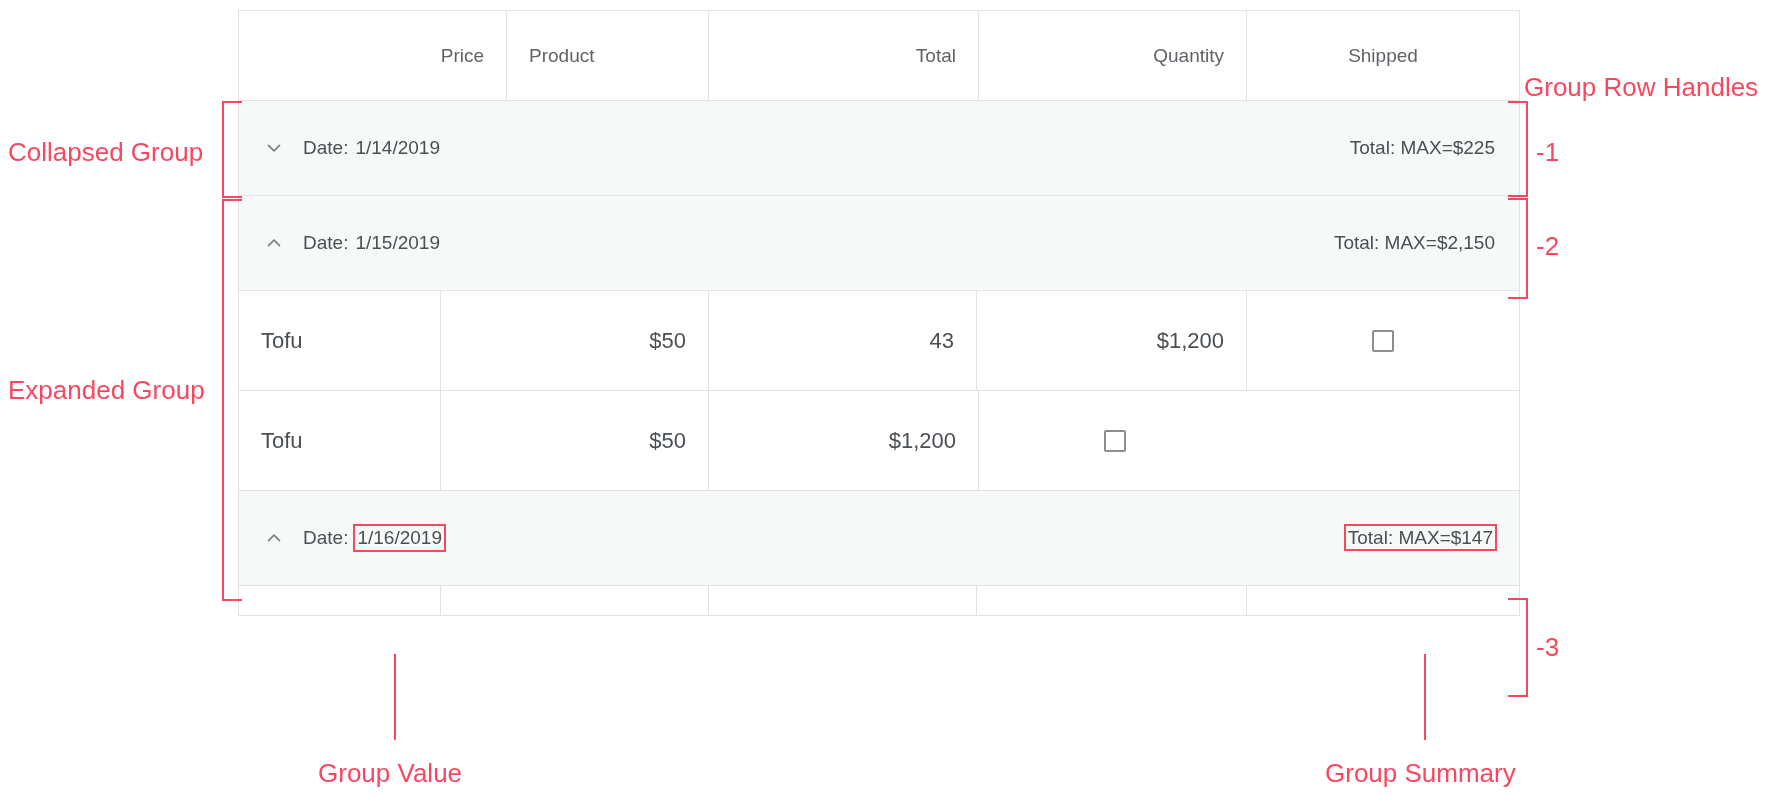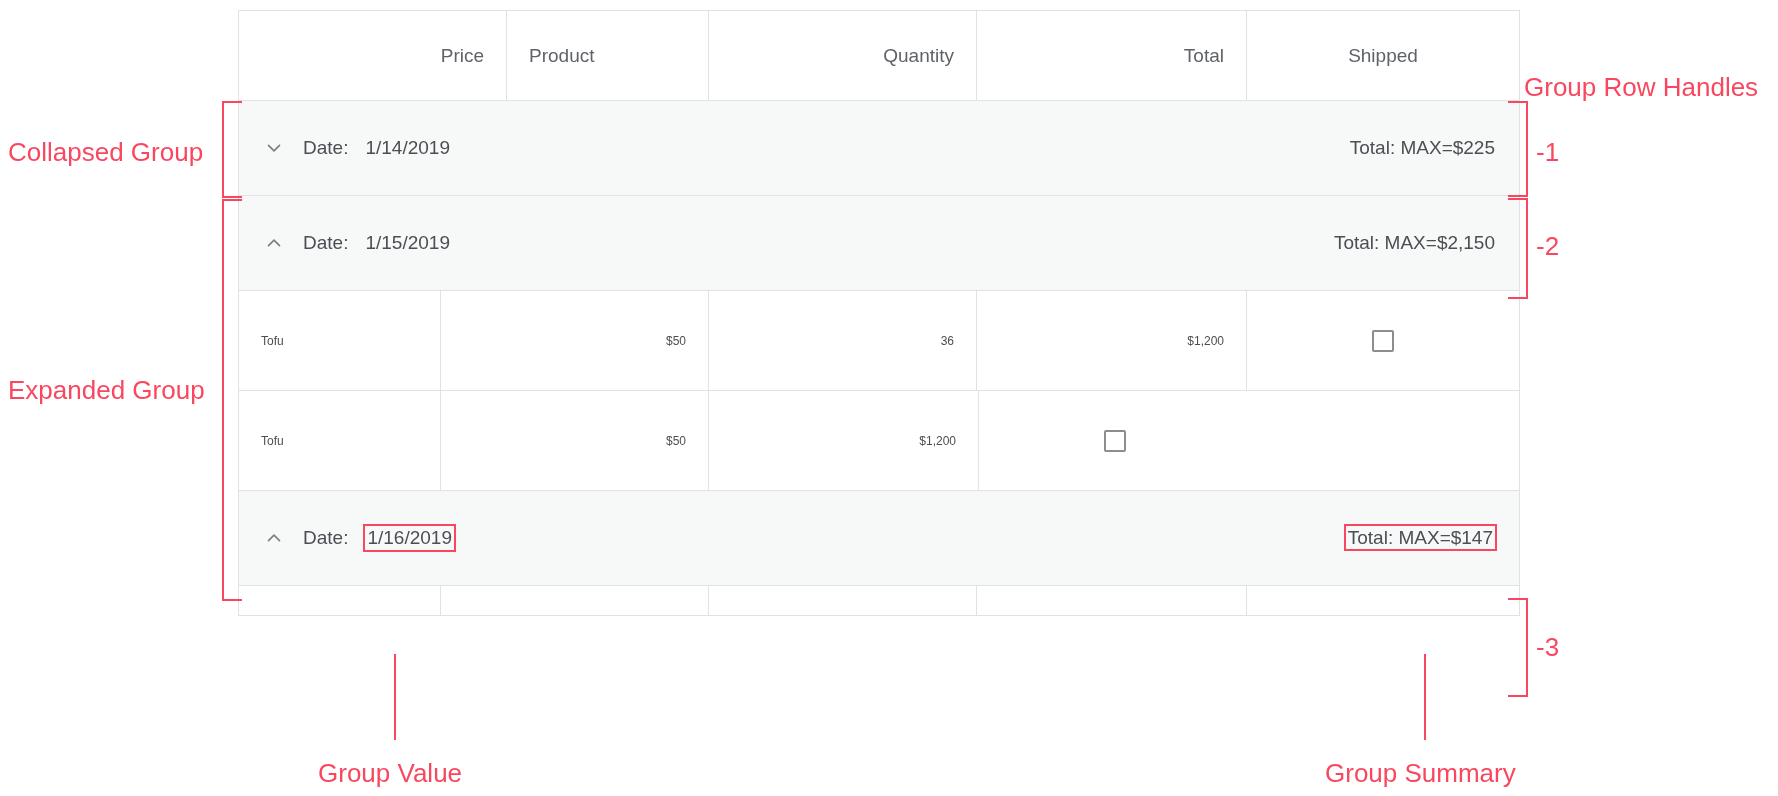--- a/index.html
+++ b/index.html
@@ -31,21 +31,21 @@
   .row {
     display: flex;
     width: 100%;
     box-sizing: border-box;
   }
 
   .cell {
     box-sizing: border-box;
     display: flex;
     align-items: center;
-    font-size: 12px;
+    font-size: 22px;
     color: #4a4f54;
     padding: 0 22px;
     border-right: 1px solid #e0e3e6;
     overflow: hidden;
     white-space: nowrap;
   }
   .cell:last-child { border-right: none; }
 
   .c-product  { width: 202px; justify-content: flex-start; }
   .c-price    { width: 268px; justify-content: flex-end; }
@@ -95,21 +95,20 @@
     align-items: center;
     justify-content: center;
   }
   .chev svg { display: block; }
   .group-label {
     font-size: 19px;
     color: #4a4f54;
     white-space: nowrap;
     display: flex;
     align-items: baseline;
-    gap: 10px;
   }
   .group-label .gkey { margin-right: 7px; }
   .group-summary {
     font-size: 19px;
     color: #4a4f54;
     white-space: nowrap;
     padding-right: 24px;
     flex: 0 0 auto;
   }
 
@@ -188,22 +187,22 @@
   }
 </style>
 </head>
 <body>
 
 <div id="grid">
 
   <div class="row header-row">
     <div class="cell c-price">Price</div>
     <div class="cell c-product">Product</div>
+    <div class="cell c-total">Total</div>
     <div class="cell c-quantity">Quantity</div>
-    <div class="cell c-total">Total</div>
     <div class="cell c-shipped">Shipped</div>
   </div>
 
   <div class="row group-row">
     <div class="group-left">
       <span class="chev">
         <svg width="22" height="22" viewBox="0 0 24 24">
             <path d="M6 9.2 L12 15.2 L18 9.2" fill="none" stroke="#7b7f84" stroke-width="1.8" stroke-linecap="round" stroke-linejoin="round"></path>
           </svg>
       </span>
@@ -226,21 +225,21 @@
         <span class="gkey">Date:</span>
         <span>1/15/2019</span>
       </span>
     </div>
     <div class="group-summary">Total: MAX=$2,150</div>
   </div>
 
   <div class="row data-row">
     <div class="cell c-product">Tofu</div>
     <div class="cell c-price">$50</div>
-    <div class="cell c-quantity">36</div>
+    <div class="cell c-quantity">43</div>
     <div class="cell c-total">$1,200</div>
     <div class="cell c-shipped">
         <span class="cb"></span>
       </div>
   </div>
 
 
   <div class="row data-row">
     <div class="cell c-product">Tofu</div>
     <div class="cell c-price">$50</div>

